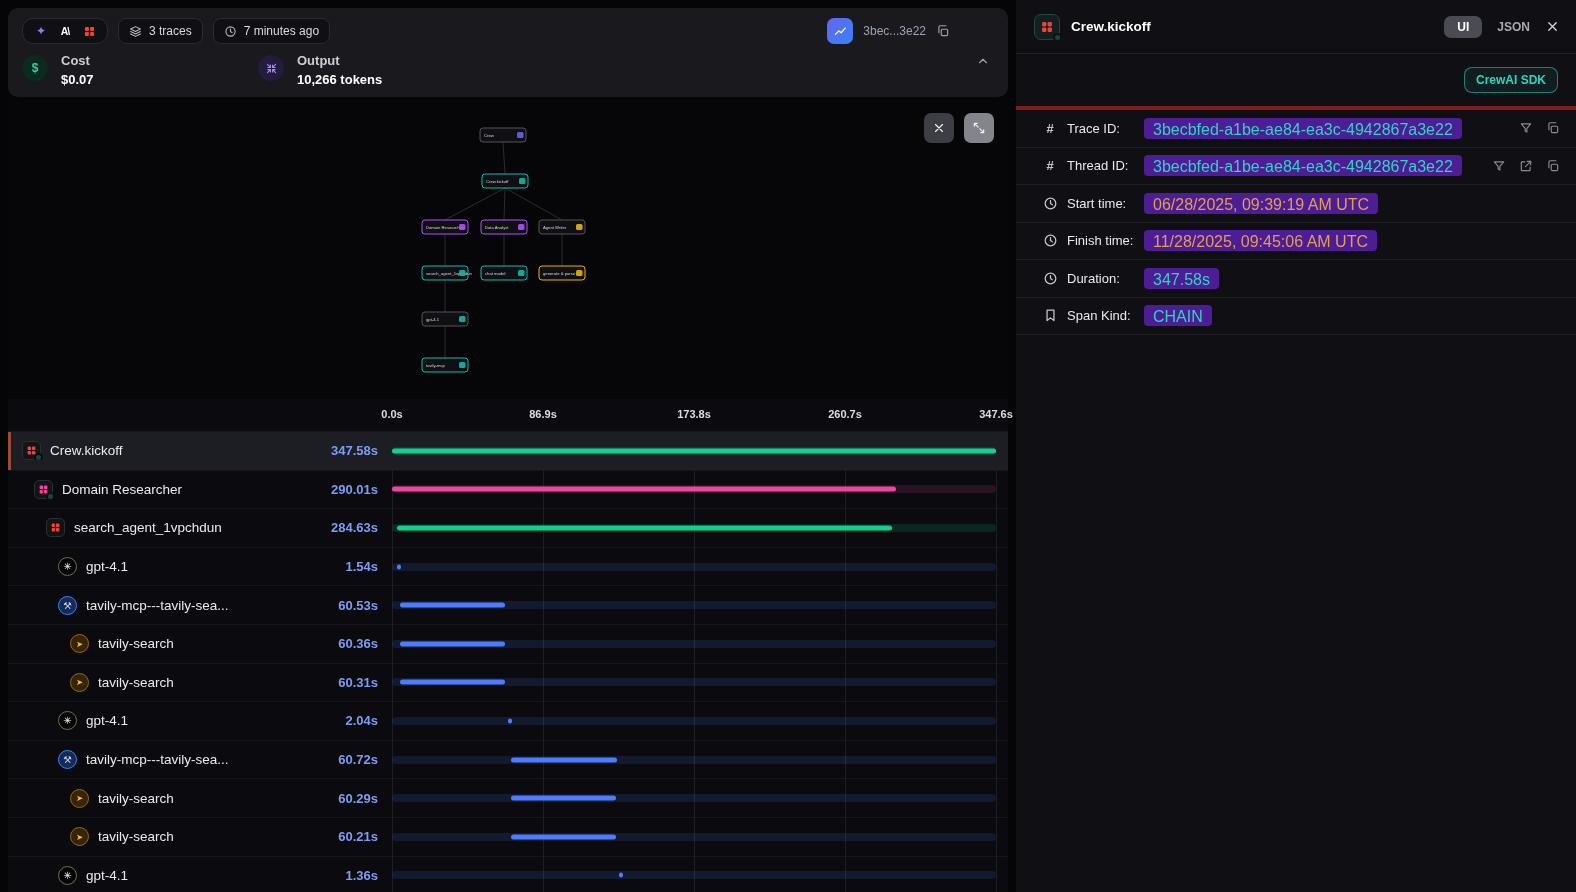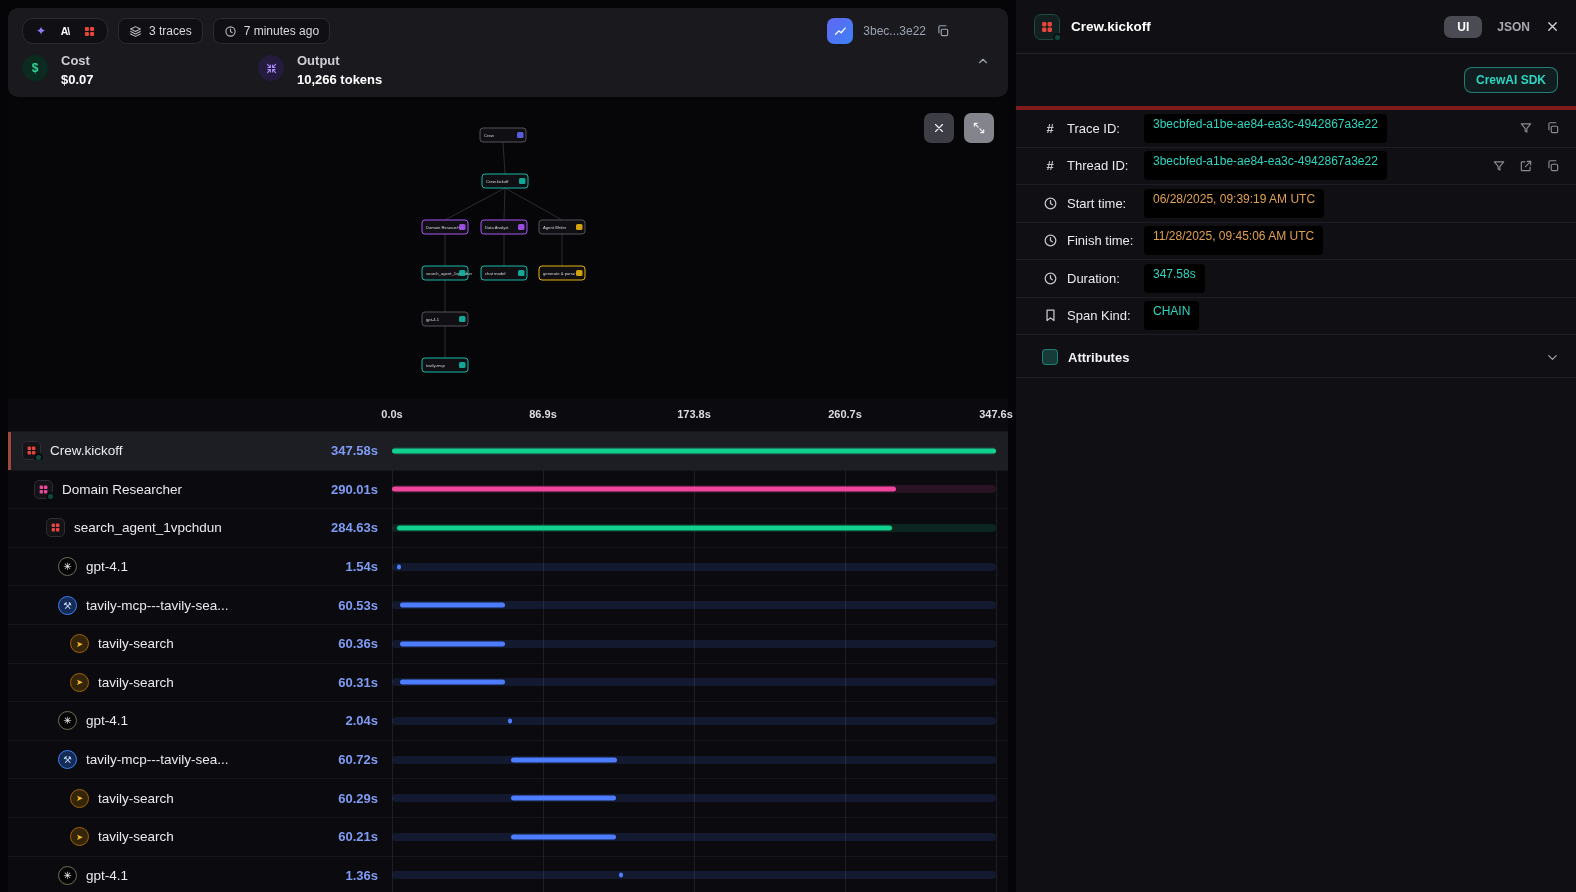--- a/index.html
+++ b/index.html
@@ -84,21 +84,21 @@
   .tab-json{color:#a8a8b0;font-size:12px;font-weight:600;cursor:pointer}
   .pclose{display:flex;color:#d8d8de;cursor:pointer}
   .pclose svg{width:15px;height:15px}
   .sdkrow{height:56px;display:flex;align-items:center;justify-content:flex-end;padding:0 18px;border-bottom:4px solid #7f1d1d}
   .sdk{color:#2fd5c0;border:1px solid rgba(45,212,191,.55);background:rgba(45,212,191,.07);font-size:12px;font-weight:700;padding:5px 11px;border-radius:8px}
   .field{height:37.5px;display:flex;align-items:center;padding:0 16px 0 26px;border-bottom:1px solid #1d1d23}
   .ficon{width:16px;margin-right:9px;display:flex;align-items:center;justify-content:center;color:#c6c6cd}
   .ficon svg{width:15px;height:15px}
   .hash{font-size:13px;font-weight:700;color:#c6c6cd}
   .flabel{font-size:13px;color:#e9e9ee;flex:0 0 77px;white-space:nowrap}
-  .fvalue{font-size:12px;padding:3px 9px 12px;border-radius:4px;background:#000000;white-space:nowrap}
+  .fvalue{font-size:16px;padding:3px 9px 0;border-radius:4px;background:#4c1d95;white-space:nowrap}
   .fvalue.teal{color:#2fd5c0}
   .fvalue.amber{color:#e0a050}
   .factions{margin-left:auto;display:flex;gap:13px;color:#8a8a93}
   .factions svg{width:14px;height:14px}
   .act{display:flex;cursor:pointer}
   .attrrow{height:41px;display:flex;align-items:center;gap:10px;padding:0 16px 0 26px;border-bottom:1px solid #1d1d23;margin-top:2px;cursor:pointer}
   .attricon{width:16px;height:16px;border-radius:4px;background:rgba(45,212,191,.22);border:1px solid rgba(45,212,191,.45)}
   .attrlabel{font-size:13px;font-weight:700;color:#f2f2f6;flex:1}
   .attrchev{display:flex;color:#a0a0a8}
   .attrchev svg{width:15px;height:15px}
@@ -609,23 +609,14 @@
           <span class="ficon">
             <svg viewBox="0 0 24 24" fill="none" stroke="currentColor" stroke-width="2" stroke-linecap="round" stroke-linejoin="round">
               <path d="M6.5 3.5h11V20l-5.5-4.2L6.5 20V3.5z"></path>
             </svg>
           </span>
           <span class="flabel">Span Kind:</span>
           <span class="fvalue teal">CHAIN</span>
           <span class="factions"></span>
         </div>
       </div>
-    <div class="attrrow">
-      <span class="attricon"></span>
-      <span class="attrlabel">Attributes</span>
-      <span class="attrchev">
-          <svg viewBox="0 0 24 24" fill="none" stroke="currentColor" stroke-width="2" stroke-linecap="round" stroke-linejoin="round">
-            <path d="m6 9 6 6 6-6"></path>
-          </svg>
-        </span>
-    </div>
   </div>
 </div>
 
 </body></html>

